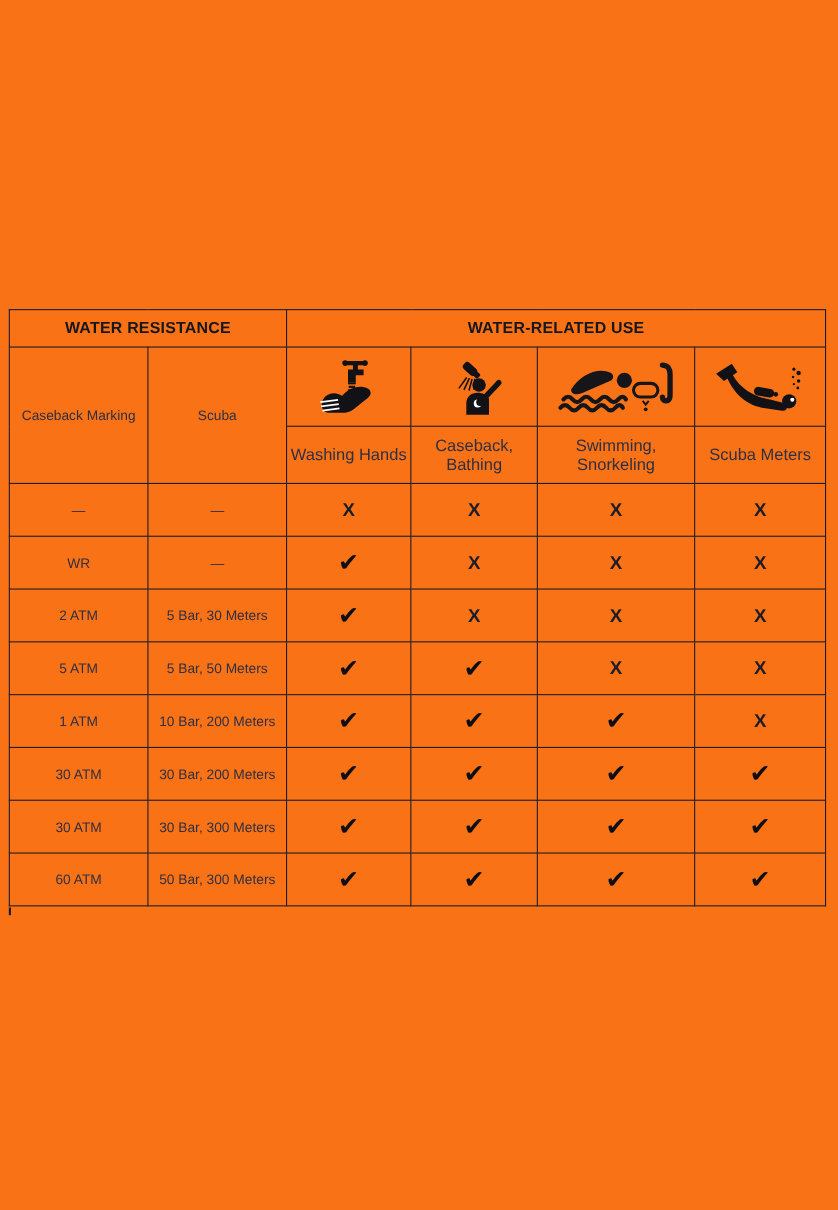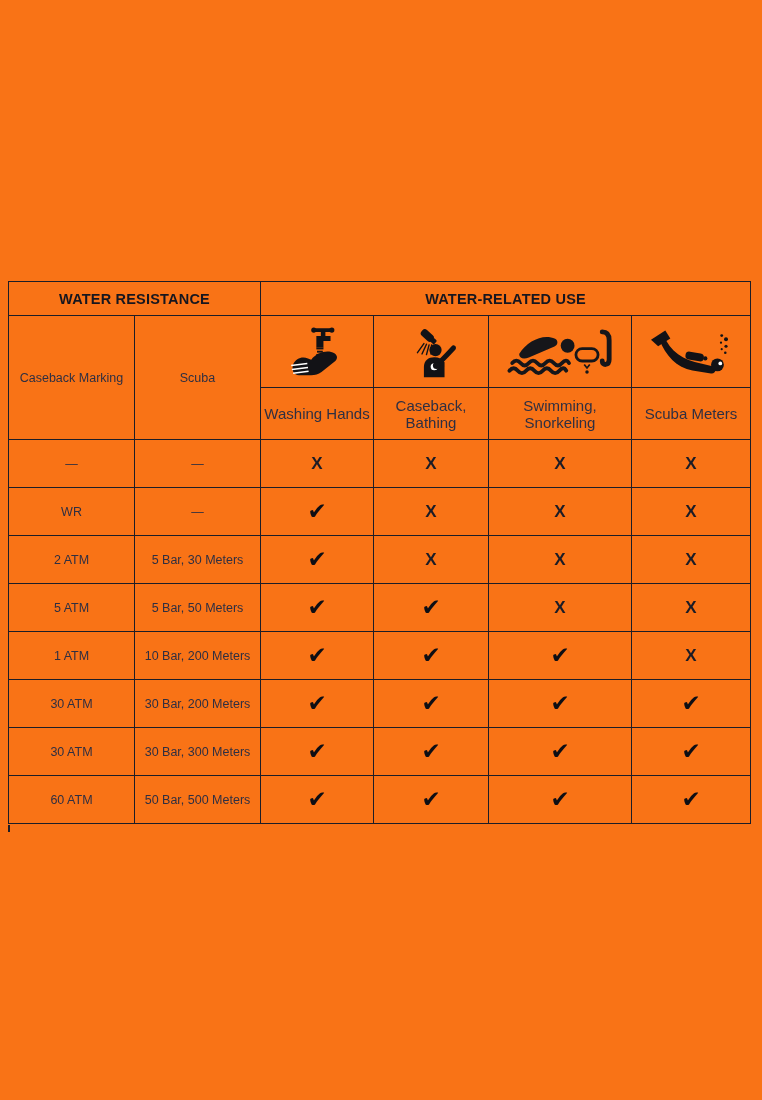--- a/index.html
+++ b/index.html
@@ -227,21 +227,21 @@
       <td class="marking">30 ATM</td>
       <td class="depth">30 Bar, 300 Meters</td>
       <td class="mark is-check">✔</td>
       <td class="mark is-check">✔</td>
       <td class="mark is-check">✔</td>
       <td class="mark is-check">✔</td>
     </tr>
 
     <tr class="data-row">
       <td class="marking">60 ATM</td>
-      <td class="depth">50 Bar, 500 Meters</td>
+      <td class="depth">50 Bar, 300 Meters</td>
       <td class="mark is-check">✔</td>
       <td class="mark is-check">✔</td>
       <td class="mark is-check">✔</td>
       <td class="mark is-check">✔</td>
     </tr>
   </tbody>
   </table>
 
   <div class="border-stub"></div>
 

